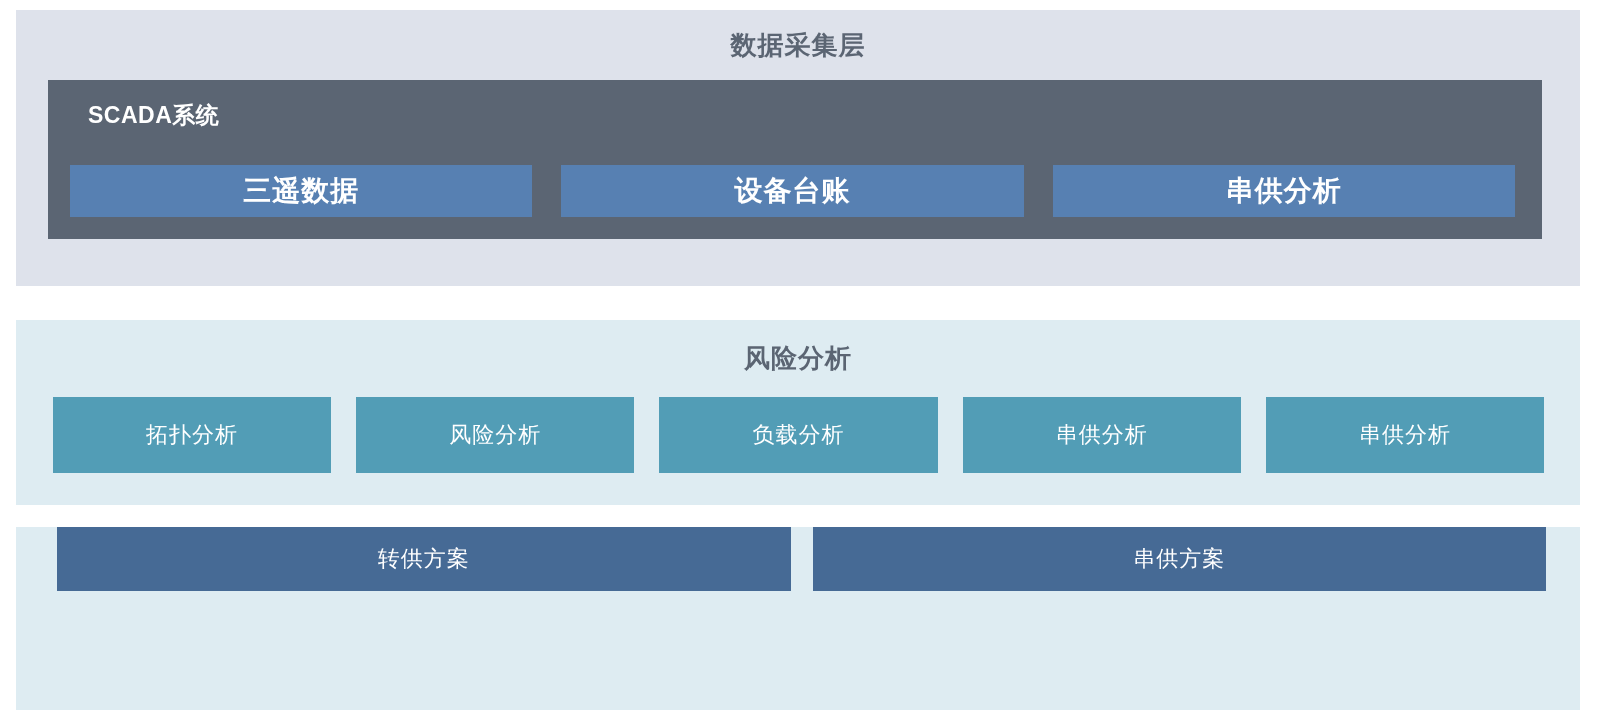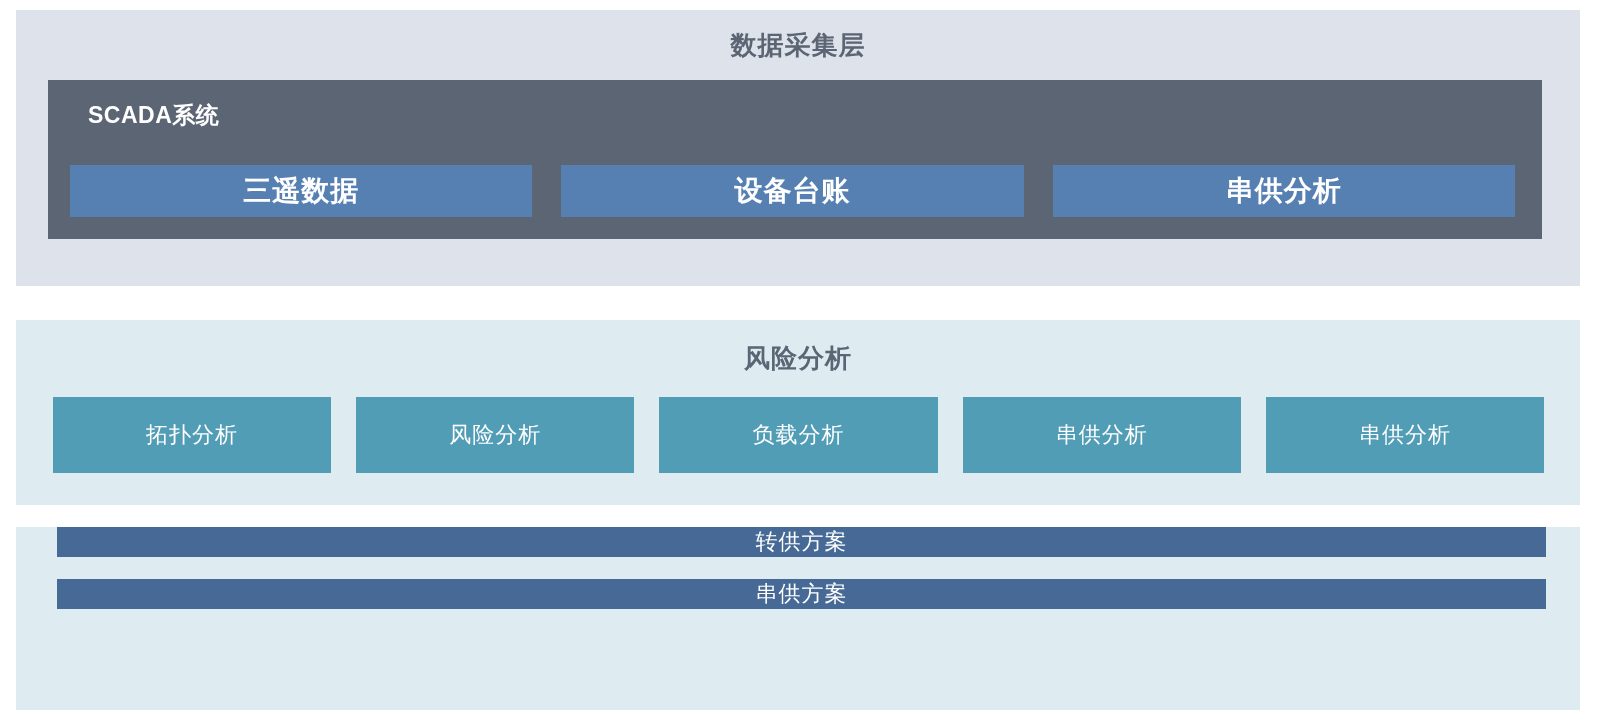--- a/index.html
+++ b/index.html
@@ -85,21 +85,20 @@
     font-size: 22px;
     letter-spacing: 1px;
   }
 
   
   .app-row {
     margin: 0 34px 0 41px;
     height: 64px;
     display: flex;
     gap: 22px;
-    flex-direction: column;
   }
   .app-item {
     flex: 1;
     background: var(--app-item-bg, #466a95);
     display: flex;
     align-items: center;
     justify-content: center;
     color: #ffffff;
     font-size: 22px;
     letter-spacing: 1px;

